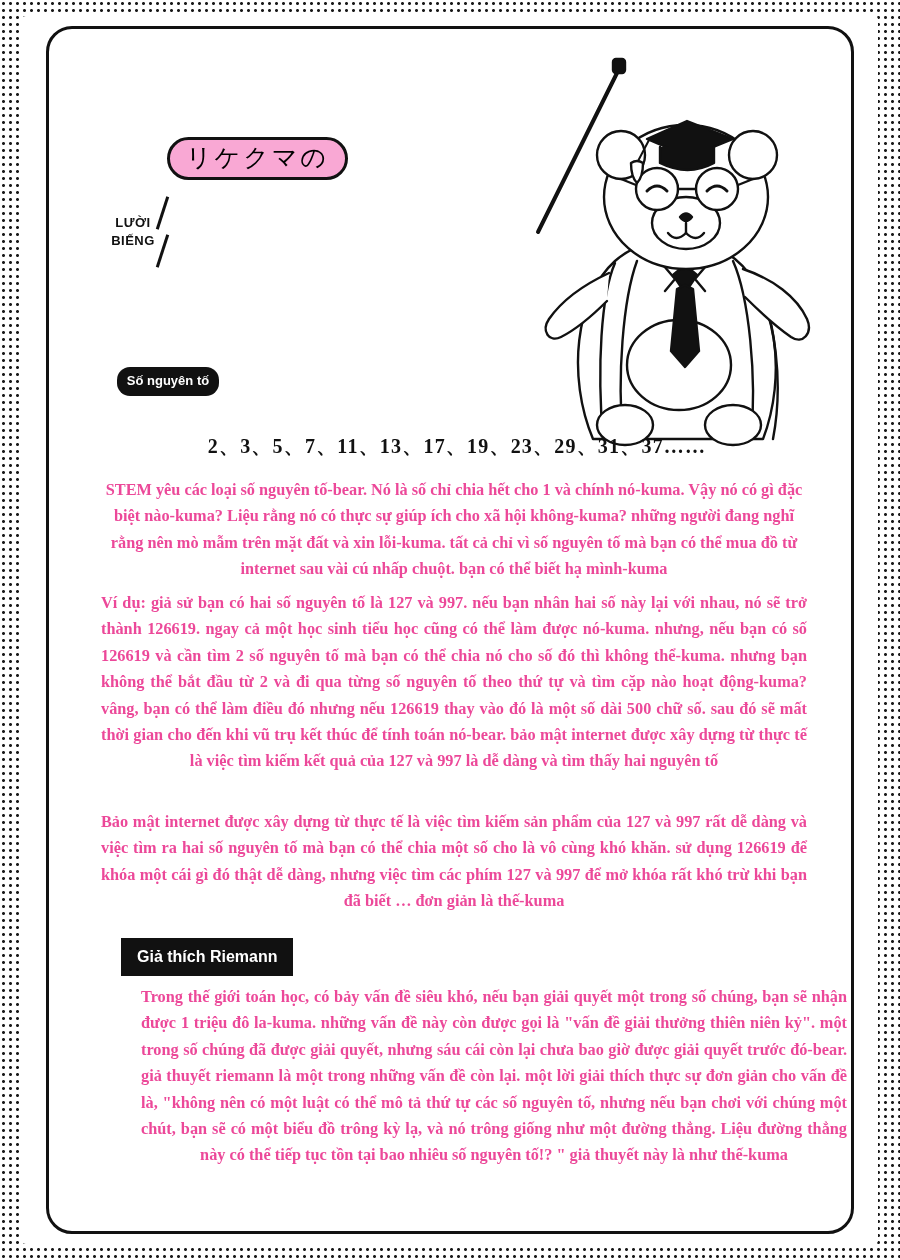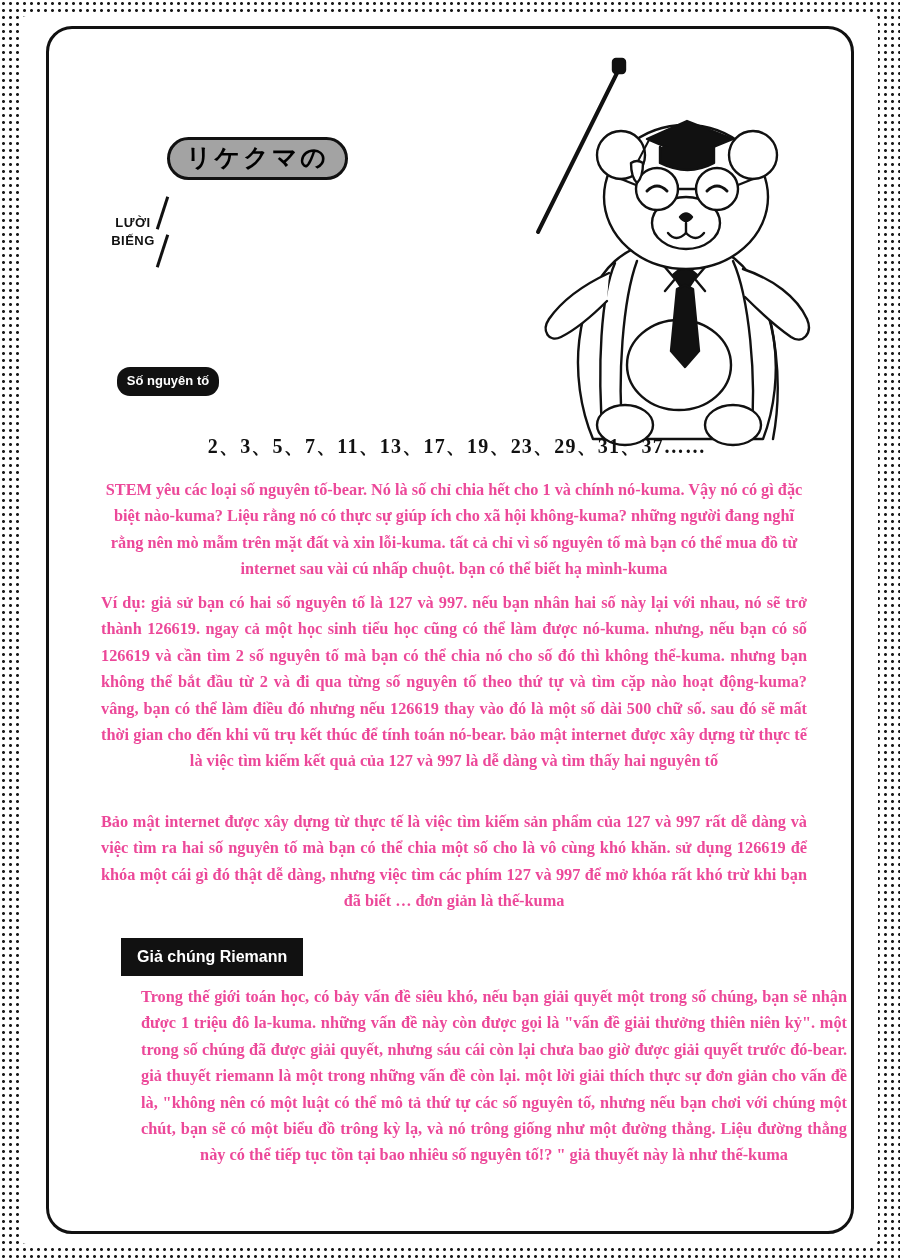--- a/index.html
+++ b/index.html
@@ -61,25 +61,25 @@
     top: 108px;
     width: 420px;
   }
   .jp-badge {
     display: inline-block;
     border: 3px solid #111;
     border-radius: 22px;
     padding: 5px 16px 7px 16px;
     font-family: "DejaVu Sans", sans-serif;
     font-size: 25px;
-    font-weight: bold;
+    font-weight: normal;
     letter-spacing: 3px;
     line-height: 1;
     margin-left: 60px;
-    background: #a3a3a3;
+    background: #f9a8d4;
   }
   .title-row {
     display: flex;
     align-items: center;
     margin-top: 20px;
   }
   .lazy-label {
     font-family: "Liberation Sans", sans-serif;
     font-size: 13px;
     font-weight: bold;
@@ -264,18 +264,18 @@
     </div>
 
     <div class="tag tag-prime">Số nguyên tố</div>
 
     <div class="primes-line">2、3、5、7、11、13、17、19、23、29、31、37……</div>
 
     <div class="para p1">STEM yêu các loại số nguyên tố-bear. Nó là số chỉ chia hết cho 1 và chính nó-kuma. Vậy nó có gì đặc biệt nào-kuma? Liệu rằng nó có thực sự giúp ích cho xã hội không-kuma? những người đang nghĩ rằng nên mò mẫm trên mặt đất và xin lỗi-kuma. tất cả chỉ vì số nguyên tố mà bạn có thể mua đồ từ internet sau vài cú nhấp chuột. bạn có thể biết hạ mình-kuma</div>
     <div class="para p2">Ví dụ: giả sử bạn có hai số nguyên tố là 127 và 997. nếu bạn nhân hai số này lại với nhau, nó sẽ trở thành 126619. ngay cả một học sinh tiểu học cũng có thể làm được nó-kuma. nhưng, nếu bạn có số 126619 và cần tìm 2 số nguyên tố mà bạn có thể chia nó cho số đó thì không thể-kuma. nhưng bạn không thể bắt đầu từ 2 và đi qua từng số nguyên tố theo thứ tự và tìm cặp nào hoạt động-kuma? vâng, bạn có thể làm điều đó nhưng nếu 126619 thay vào đó là một số dài 500 chữ số. sau đó sẽ mất thời gian cho đến khi vũ trụ kết thúc để tính toán nó-bear. bảo mật internet được xây dựng từ thực tế là việc tìm kiếm kết quả của 127 và 997 là dễ dàng và tìm thấy hai nguyên tố</div>
     <div class="para p3">Bảo mật internet được xây dựng từ thực tế là việc tìm kiếm sản phẩm của 127 và 997 rất dễ dàng và việc tìm ra hai số nguyên tố mà bạn có thể chia một số cho là vô cùng khó khăn. sử dụng 126619 để khóa một cái gì đó thật dễ dàng, nhưng việc tìm các phím 127 và 997 để mở khóa rất khó trừ khi bạn đã biết … đơn giản là thế-kuma</div>
 
-    <div class="tag tag-riemann">Giả chúng Riemann</div>
+    <div class="tag tag-riemann">Giả thích Riemann</div>
 
     <div class="para p4">Trong thế giới toán học, có bảy vấn đề siêu khó, nếu bạn giải quyết một trong số chúng, bạn sẽ nhận được 1 triệu đô la-kuma. những vấn đề này còn được gọi là "vấn đề giải thưởng thiên niên kỷ". một trong số chúng đã được giải quyết, nhưng sáu cái còn lại chưa bao giờ được giải quyết trước đó-bear. giả thuyết riemann là một trong những vấn đề còn lại. một lời giải thích thực sự đơn giản cho vấn đề là, "không nên có một luật có thể mô tả thứ tự các số nguyên tố, nhưng nếu bạn chơi với chúng một chút, bạn sẽ có một biểu đồ trông kỳ lạ, và nó trông giống như một đường thẳng. Liệu đường thẳng này có thể tiếp tục tồn tại bao nhiêu số nguyên tố!? " giả thuyết này là như thế-kuma</div>
 
   </div>
 </div>
 
 </body></html>

